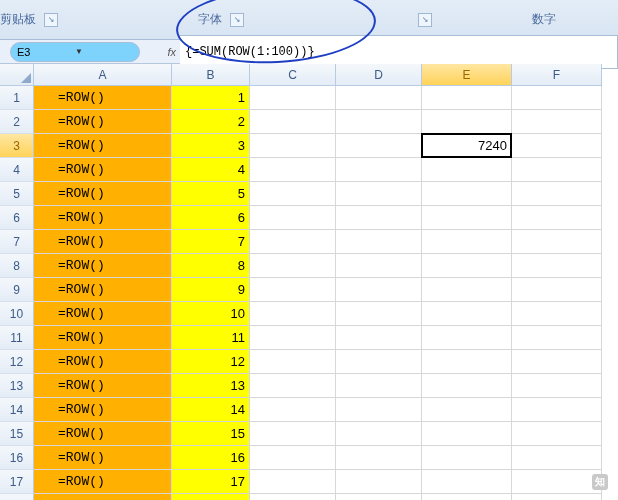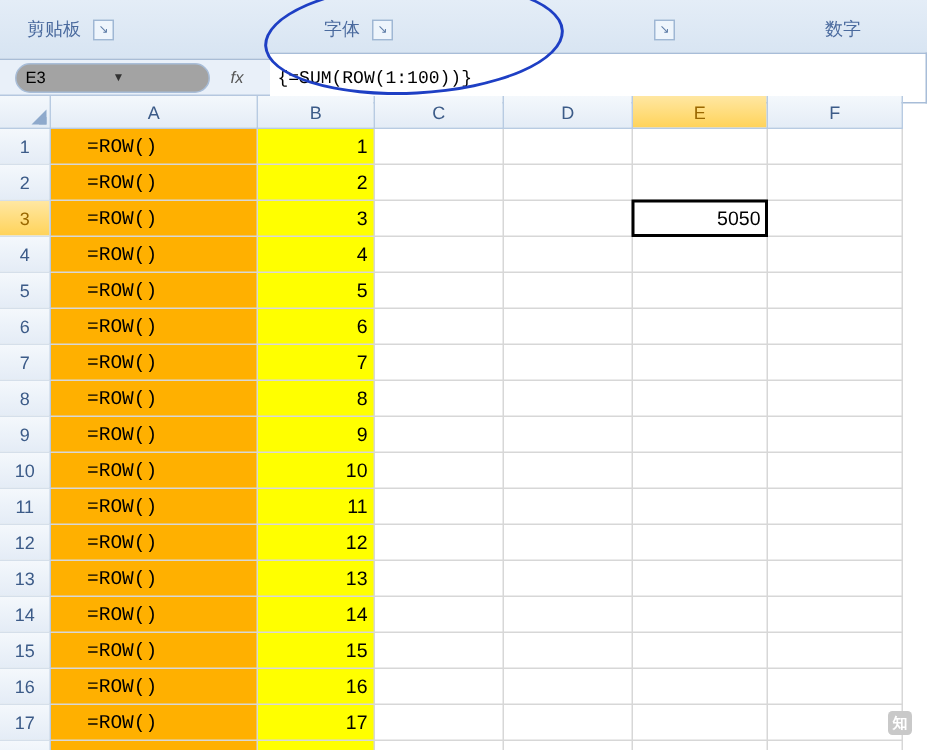--- a/index.html
+++ b/index.html
@@ -12,21 +12,21 @@
       overflow: hidden;
       position: relative;
     }
     
     .ribbon {
       height: 40px;
       background: linear-gradient(#e4edf7, #d7e4f2);
       border-bottom: 1px solid #a9bdd6;
       display: flex;
       align-items: center;
-      padding-left: 18px;
+      padding-left: 0;
     }
     .ribbon-section {
       display: flex;
       align-items: center;
       color: #4a6a9e;
       font-size: 12px;
     }
     .ribbon-label { margin-right: 4px; }
     .ribbon-launcher {
       width: 14px; height: 14px;
@@ -55,34 +55,34 @@
     .formula-row {
       height: 24px;
       background: #e9f0f9;
       border-bottom: 1px solid #b5c7df;
       display: flex;
       align-items: center;
     }
     .name-box {
       width: 130px;
       height: 20px;
-      background: #a3a3a3;
+      background: #7dd3fc;
       border: 1px solid #a8bdd8;
       border-radius: 10px;
       margin-left: 10px;
       display: flex;
       align-items: center;
       padding: 0 6px;
       font-size: 11px;
     }
     .name-box span { flex: 1; }
     .name-box-arrow { font-size: 8px; color: #333; }
     .fx-label {
       width: 40px;
-      text-align: center;
+      text-align: right;
       font-style: italic;
       font-size: 11px;
       color: #555;
       padding-right: 4px;
     }
     .formula-input {
       flex: 1;
       height: 20px;
       background: #fff;
       border: 1px solid #a8bdd8;
@@ -279,21 +279,21 @@
           <div class="cell wD"></div>
           <div class="cell wE"></div>
           <div class="cell wF"></div>
         </div>
         <div class="grid-row">
           <div class="row-head selected">3</div>
           <div class="cell wA colA">=ROW()</div>
           <div class="cell wB colB">3</div>
           <div class="cell wC"></div>
           <div class="cell wD"></div>
-          <div class="cell wE active">5050</div>
+          <div class="cell wE active">7240</div>
           <div class="cell wF"></div>
         </div>
         <div class="grid-row">
           <div class="row-head">4</div>
           <div class="cell wA colA">=ROW()</div>
           <div class="cell wB colB">4</div>
           <div class="cell wC"></div>
           <div class="cell wD"></div>
           <div class="cell wE"></div>
           <div class="cell wF"></div>

